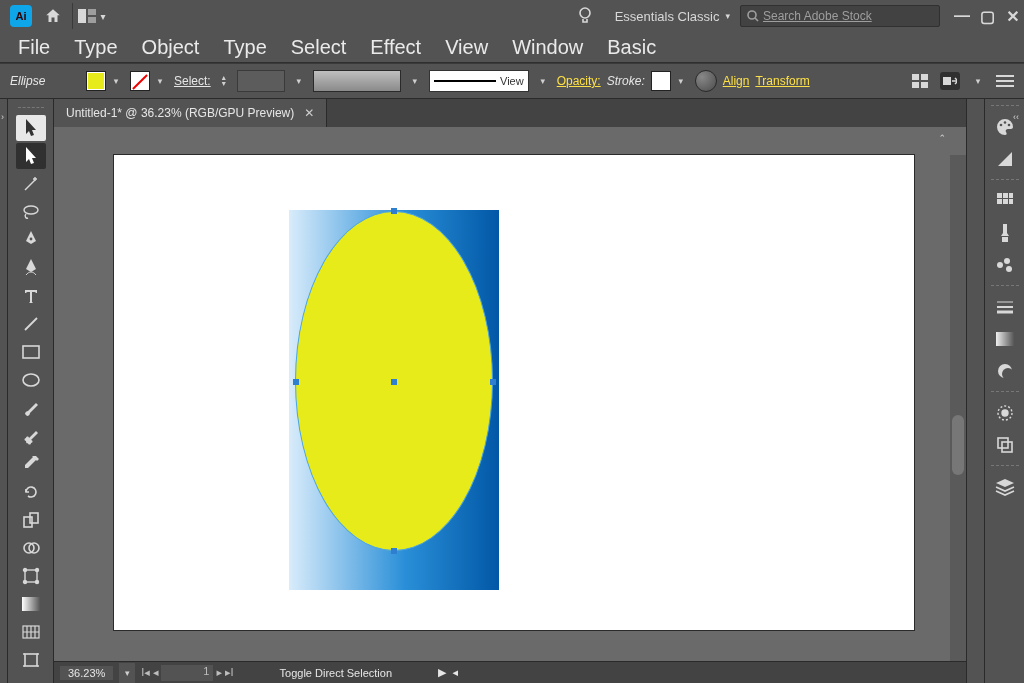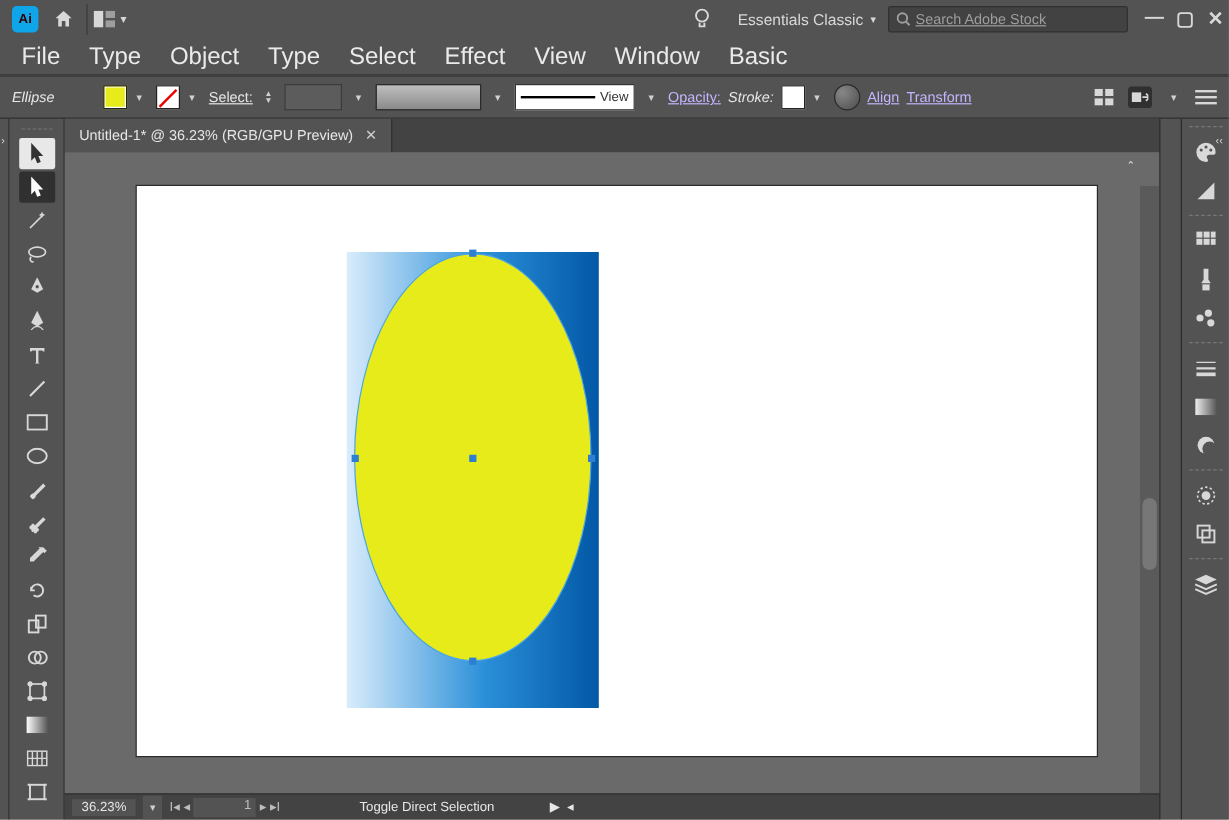--- a/index.html
+++ b/index.html
@@ -30,21 +30,21 @@
 .sw-none { background: #fff; position: relative; }
 .sw-none::after { content: ""; position: absolute; left: -1px; right: -1px; top: 50%; border-top: 2px solid #e00; transform: rotate(-45deg); }
 .sw-white { background: #fff; }
 .dd { width: 16px; height: 20px; background: #535353; display: flex; align-items: center; justify-content: center; color: #d0d0d0; font-size: 9px; }
 .stroke-lbl { color: #e6e6e6; font-size: 12px; text-decoration: underline; }
 .spin { width: 14px; display: flex; flex-direction: column; color: #d0d0d0; font-size: 8px; line-height: 6px; text-align: center; }
 .darkfield { background: #5c5c5c; border: 1px solid #3a3a3a; height: 22px; width: 48px; }
 .profile { background: linear-gradient(#bfbfbf,#8a8a8a); height: 22px; width: 88px; border: 1px solid #2a2a2a; }
 .brushsel { height: 22px; width: 100px; background: #fff; border: 1px solid #333; display: flex; align-items: center; padding: 0 4px; gap: 4px; font-size: 11px; color: #333; }
 .brushsel .line { flex: 1; height: 2px; background: #000; }
-.linklbl { color: #c4b5fd; font-size: 12px; text-decoration: underline; }
+.linklbl { color: #fde047; font-size: 12px; text-decoration: underline; }
 .globe { width: 22px; height: 22px; border-radius: 50%; background: radial-gradient(circle at 30% 30%, #888, #4c4c4c); border: 1px solid #2a2a2a; }
 .opt-right { margin-left: auto; display: flex; align-items: center; gap: 10px; }
 .mini-btn { width: 20px; height: 18px; display: flex; align-items: center; justify-content: center; color: #d8d8d8; }
 .mini-btn.dark { background: #303030; border-radius: 3px; }
 .lines-icon { width: 18px; display: flex; flex-direction: column; gap: 3px; }
 .lines-icon span { height: 2px; background: #d8d8d8; }
 
 .midwrap { flex: 1; display: flex; min-height: 0; }
 .leftcol { width: 8px; background: #535353; border-right: 1px solid #2a2a2a; }
 .toolbar { width: 46px; background: #535353; border-right: 1px solid #2a2a2a; display: flex; flex-direction: column; align-items: center; padding-top: 6px; gap: 2px; }
@@ -60,21 +60,21 @@
 .paper { position: absolute; left: 60px; top: 28px; width: 800px; height: 475px; background: #fff; box-shadow: 0 0 0 1px #2a2a2a; }
 .gradbox { position: absolute; left: 175px; top: 55px; width: 210px; height: 380px; background: linear-gradient(to right, #d9ecfb 0%, #2a8fd8 55%, #0258a6 100%); }
 .ellipse { position: absolute; left: 181px; top: 56px; width: 198px; height: 340px; background: #e7eb1a; border-radius: 50%; border: 1px solid #4aa5e2; }
 .handle { position: absolute; width: 6px; height: 6px; background: #2f7fd1; }
 .canvas-scroll-v { position: absolute; right: 0; top: 28px; bottom: 0; width: 16px; background: #5a5a5a; }
 .thumb-v { position: absolute; left: 2px; right: 2px; top: 260px; height: 60px; background: #777; border-radius: 6px; }
 .statusbar { height: 22px; background: #434343; display: flex; align-items: center; color: #e6e6e6; font-size: 11px; padding: 0 6px; gap: 6px; border-top: 1px solid #2a2a2a; }
 .statusbar .zoom { background: #535353; padding: 1px 8px; }
 .statusbar .nav { display: flex; align-items: center; gap: 3px; color: #bdbdbd; }
 .statusbar .artfield { background: #535353; width: 52px; height: 16px; padding: 0 4px; }
-.statusbar .msg { margin-left: 60px; }
+.statusbar .msg { margin-left: 40px; }
 .statusbar .tri { margin-left: 40px; }
 .rightgap { width: 18px; background: #535353; border-left: 1px solid #2a2a2a; }
 .right-panels { width: 40px; background: #535353; border-left: 1px solid #2a2a2a; display: flex; flex-direction: column; align-items: center; padding-top: 2px; }
 .panel-grp-handle { width: 28px; height: 4px; border-top: 1px dashed #777; margin: 4px 0 2px; }
 .panel-btn { width: 28px; height: 28px; display: flex; align-items: center; justify-content: center; color: #d8d8d8; margin: 2px 0; }
 svg { display: block; }
 .tiny { font-size: 9px; }
 .expand-chev { position: absolute; color:#d6d6d6; font-size:9px; }
 </style>
 </head>

